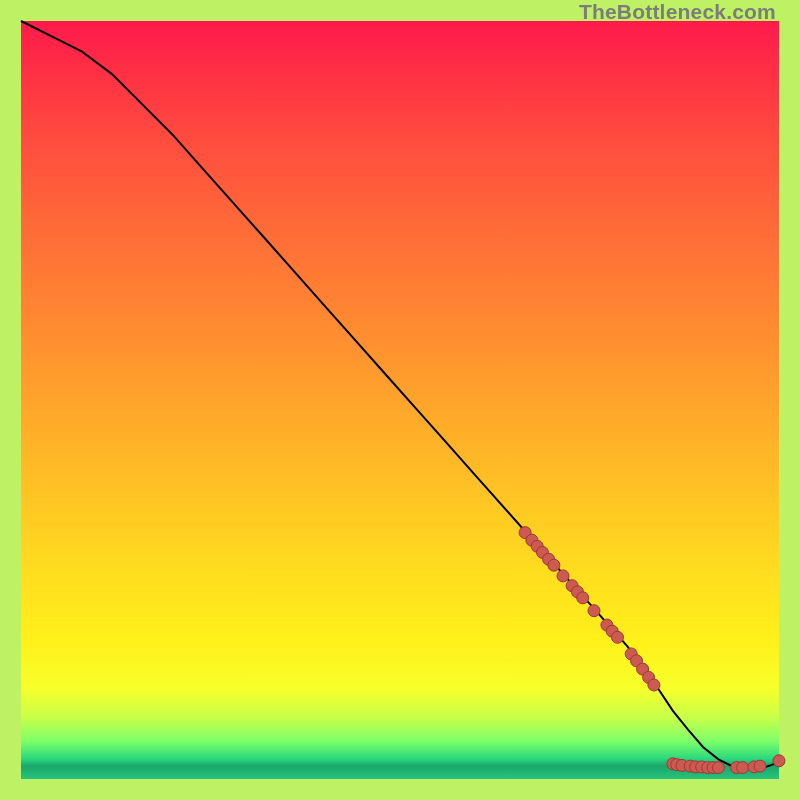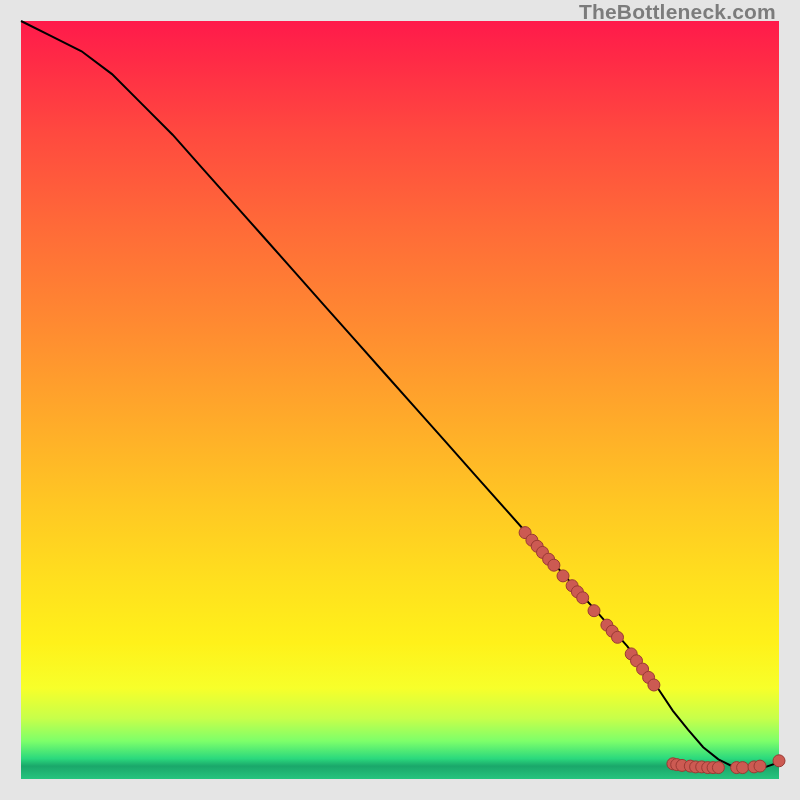--- a/index.html
+++ b/index.html
@@ -8,21 +8,21 @@
     width: 800px;
     height: 800px;
     background: #000;
     overflow: hidden;
     font-family: Arial, Helvetica, sans-serif;
   }
   .stage {
     position: relative;
     width: 800px;
     height: 800px;
-    background: #e5e5e5;
+    background: #bef264;
   }
   .plot {
     position: absolute;
     left: 21px;
     top: 21px;
     width: 758px;
     height: 758px;
     
     background: linear-gradient(
       to bottom,

